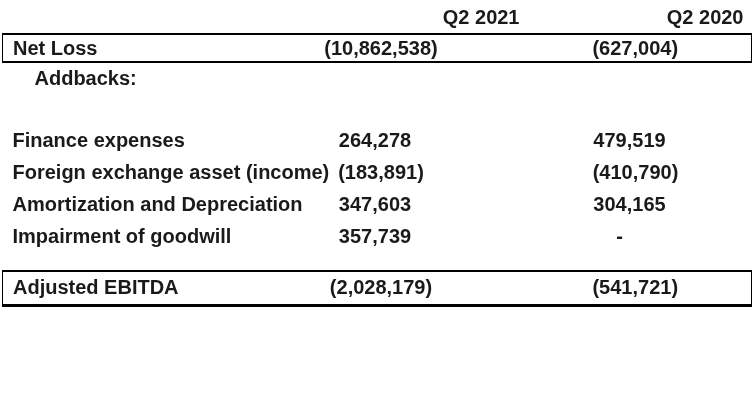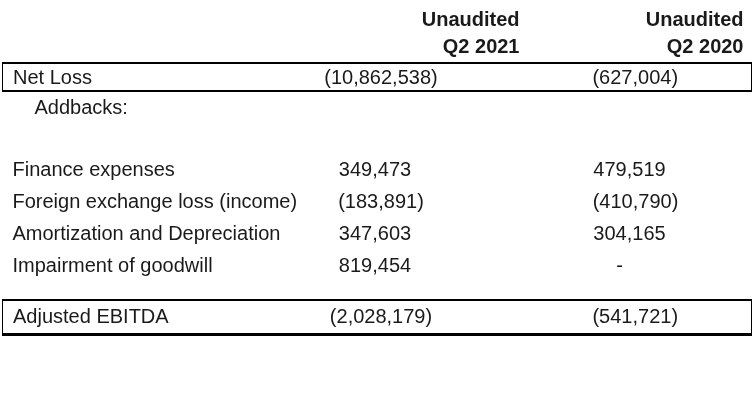--- a/index.html
+++ b/index.html
@@ -23,21 +23,21 @@
     margin-top: 2px;
     font-size: 20px;
     color: #1a1a1a;
   }
   col.c-label { width: 240px; }
   col.c-2021  { width: 285px; }
   col.c-2020  { width: 224px; }
 
   th, td {
     padding: 0;
-    font-weight: normal;
+    font-weight: bold;
     vertical-align: middle;
     white-space: nowrap;
     overflow: visible;
   }
 
   
   tr.hdr1 th { height: 29px; vertical-align: bottom; }
   tr.hdr2 th { height: 32px; vertical-align: middle; }
   th.colhead {
     font-weight: bold;
@@ -71,25 +71,20 @@
 </head>
 <body>
 
 <table class="fin-table">
   <colgroup>
     <col class="c-label">
     <col class="c-2021">
     <col class="c-2020">
   </colgroup>
   <thead>
-    <tr class="hdr1">
-      <th></th>
-      <th class="colhead">Unaudited</th>
-      <th class="colhead">Unaudited</th>
-    </tr>
     <tr class="hdr2">
       <th></th>
       <th class="colhead">Q2 2021</th>
       <th class="colhead">Q2 2020</th>
     </tr>
   </thead>
   <tbody>
     <tr class="row net-loss-row boxed">
       <td class="label">Net Loss</td>
       <td class="num">(10,862,538)</td>
@@ -98,36 +93,36 @@
     <tr class="row">
       <td class="label indent">Addbacks:</td>
       <td class="num"></td>
       <td class="num"></td>
     </tr>
     <tr class="spacer-lg">
       <td colspan="3"></td>
     </tr>
     <tr class="row">
       <td class="label">Finance expenses</td>
-      <td class="num plain">349,473</td>
+      <td class="num plain">264,278</td>
       <td class="num plain">479,519</td>
     </tr>
     <tr class="row">
-      <td class="label">Foreign exchange loss (income)</td>
+      <td class="label">Foreign exchange asset (income)</td>
       <td class="num">(183,891)</td>
       <td class="num">(410,790)</td>
     </tr>
     <tr class="row">
       <td class="label">Amortization and Depreciation</td>
       <td class="num plain">347,603</td>
       <td class="num plain">304,165</td>
     </tr>
     <tr class="row">
       <td class="label">Impairment of goodwill</td>
-      <td class="num plain">819,454</td>
+      <td class="num plain">357,739</td>
       <td class="num dash">-</td>
     </tr>
     <tr class="spacer-sm">
       <td colspan="3"></td>
     </tr>
     <tr class="row total-row boxed">
       <td class="label">Adjusted EBITDA</td>
       <td class="num">(2,028,179)</td>
       <td class="num">(541,721)</td>
     </tr>

